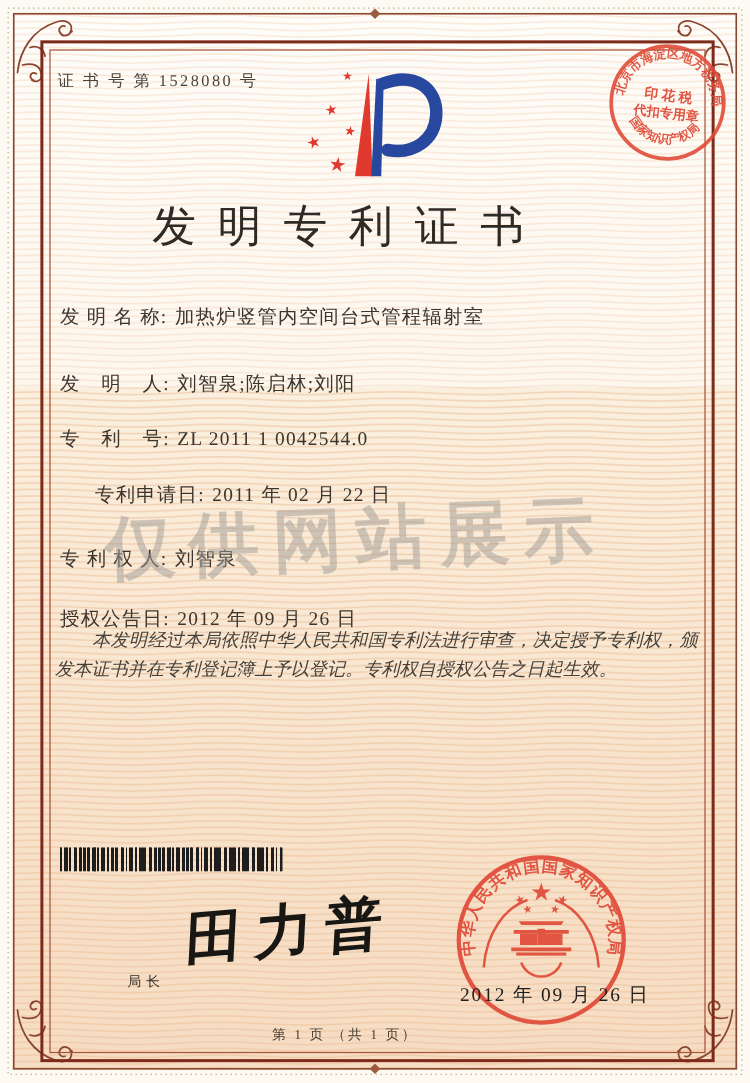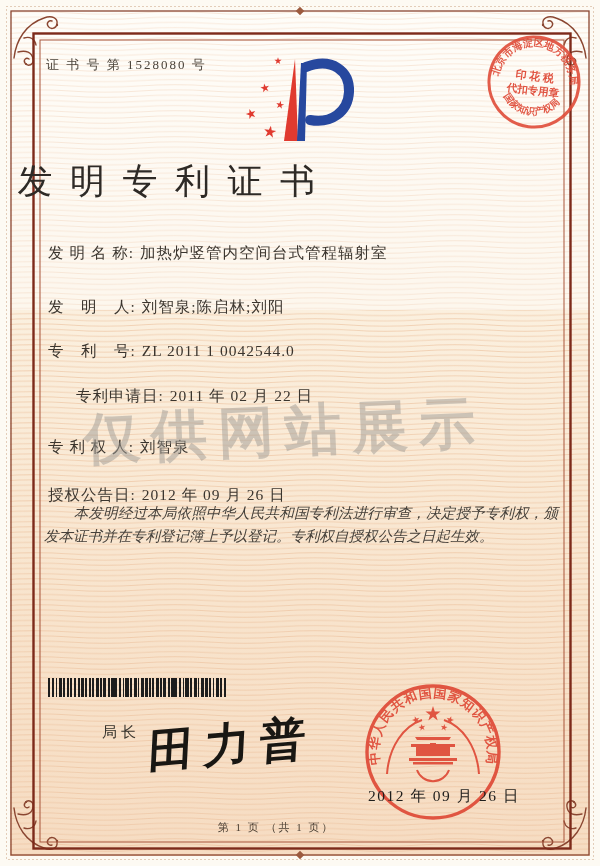--- a/index.html
+++ b/index.html
@@ -2,41 +2,41 @@
 <html><head>
 <meta charset="utf-8">
 <style>
   html,body{margin:0;padding:0;}
   body{width:600px;height:866px;background:#fbf8f0;font-family:"Liberation Serif","DejaVu Serif",serif;}
   #page{position:relative;width:600px;height:866px;overflow:hidden;background:#fdfaf3;}
   #page svg.layer{position:absolute;left:0;top:0;}
   .abs{position:absolute;}
 
   .cert-number{left:46px;top:56px;font-size:13px;letter-spacing:2px;color:#4a433a;z-index:3;}
-  .title-wrap{left:0;top:158px;width:541px;text-align:left;z-index:3;}
+  .title-wrap{left:0;top:158px;width:541px;text-align:center;z-index:3;}
   .title-wrap span{font-size:35px;color:#2e2a26;letter-spacing:.5em;margin-left:.5em;font-weight:500;}
 
   .field{left:48px;font-size:15.5px;color:#3b352e;z-index:3;letter-spacing:1px;white-space:nowrap;}
   .field .lbl{margin-right:6px;}
   .f0{top:243px;} .f1{top:297px;} .f2{top:341px;} .f3{top:386px;margin-left:28px;} .f4{top:437px;} .f5{top:485px;}
 
   .paras{left:44px;top:502px;width:514px;z-index:3;}
   .paras p{margin:0;text-indent:2.05em;font-size:14.5px;line-height:22.6px;text-align:justify;
            font-style:italic;color:#45403a;}
 
   .watermark{left:84px;top:394px;z-index:4;font-family:"Liberation Sans","DejaVu Sans",sans-serif;
              font-size:56px;font-weight:bold;letter-spacing:11px;color:#a09c96;opacity:.5;
              transform:rotate(-2.4deg);white-space:nowrap;pointer-events:none;}
 
   .barcode{left:48px;top:678px;width:178px;height:19px;z-index:3;
     background-image:
       repeating-linear-gradient(90deg,#1d1d1d 0 1.5px,transparent 1.5px 3.5px,#1d1d1d 3.5px 6px,transparent 6px 7.5px),
       repeating-linear-gradient(90deg,#1d1d1d 0 1px,transparent 1px 5px,#1d1d1d 5px 6.5px,transparent 6.5px 11px);}
 
-  .director{left:102px;top:723px;font-size:15px;color:#33302a;letter-spacing:4px;z-index:3;text-align:center;}
+  .director{left:102px;top:778px;font-size:11px;color:#33302a;letter-spacing:4px;z-index:3;text-align:center;}
   .signature{left:148px;top:714px;font-size:46px;color:#191713;font-weight:600;letter-spacing:10px;
              transform:rotate(-5deg) skewX(-8deg);z-index:3;white-space:nowrap;}
 
   .issue-date{left:368px;top:786px;font-size:15.5px;color:#1f1e1c;letter-spacing:1.5px;z-index:5;white-space:nowrap;}
   .page-footer{left:0;top:820px;width:552px;text-align:center;font-size:11px;color:#4a3f33;
                letter-spacing:2px;z-index:3;}
   .seal-svg{z-index:2;}
 </style>
 </head>
 <body>

